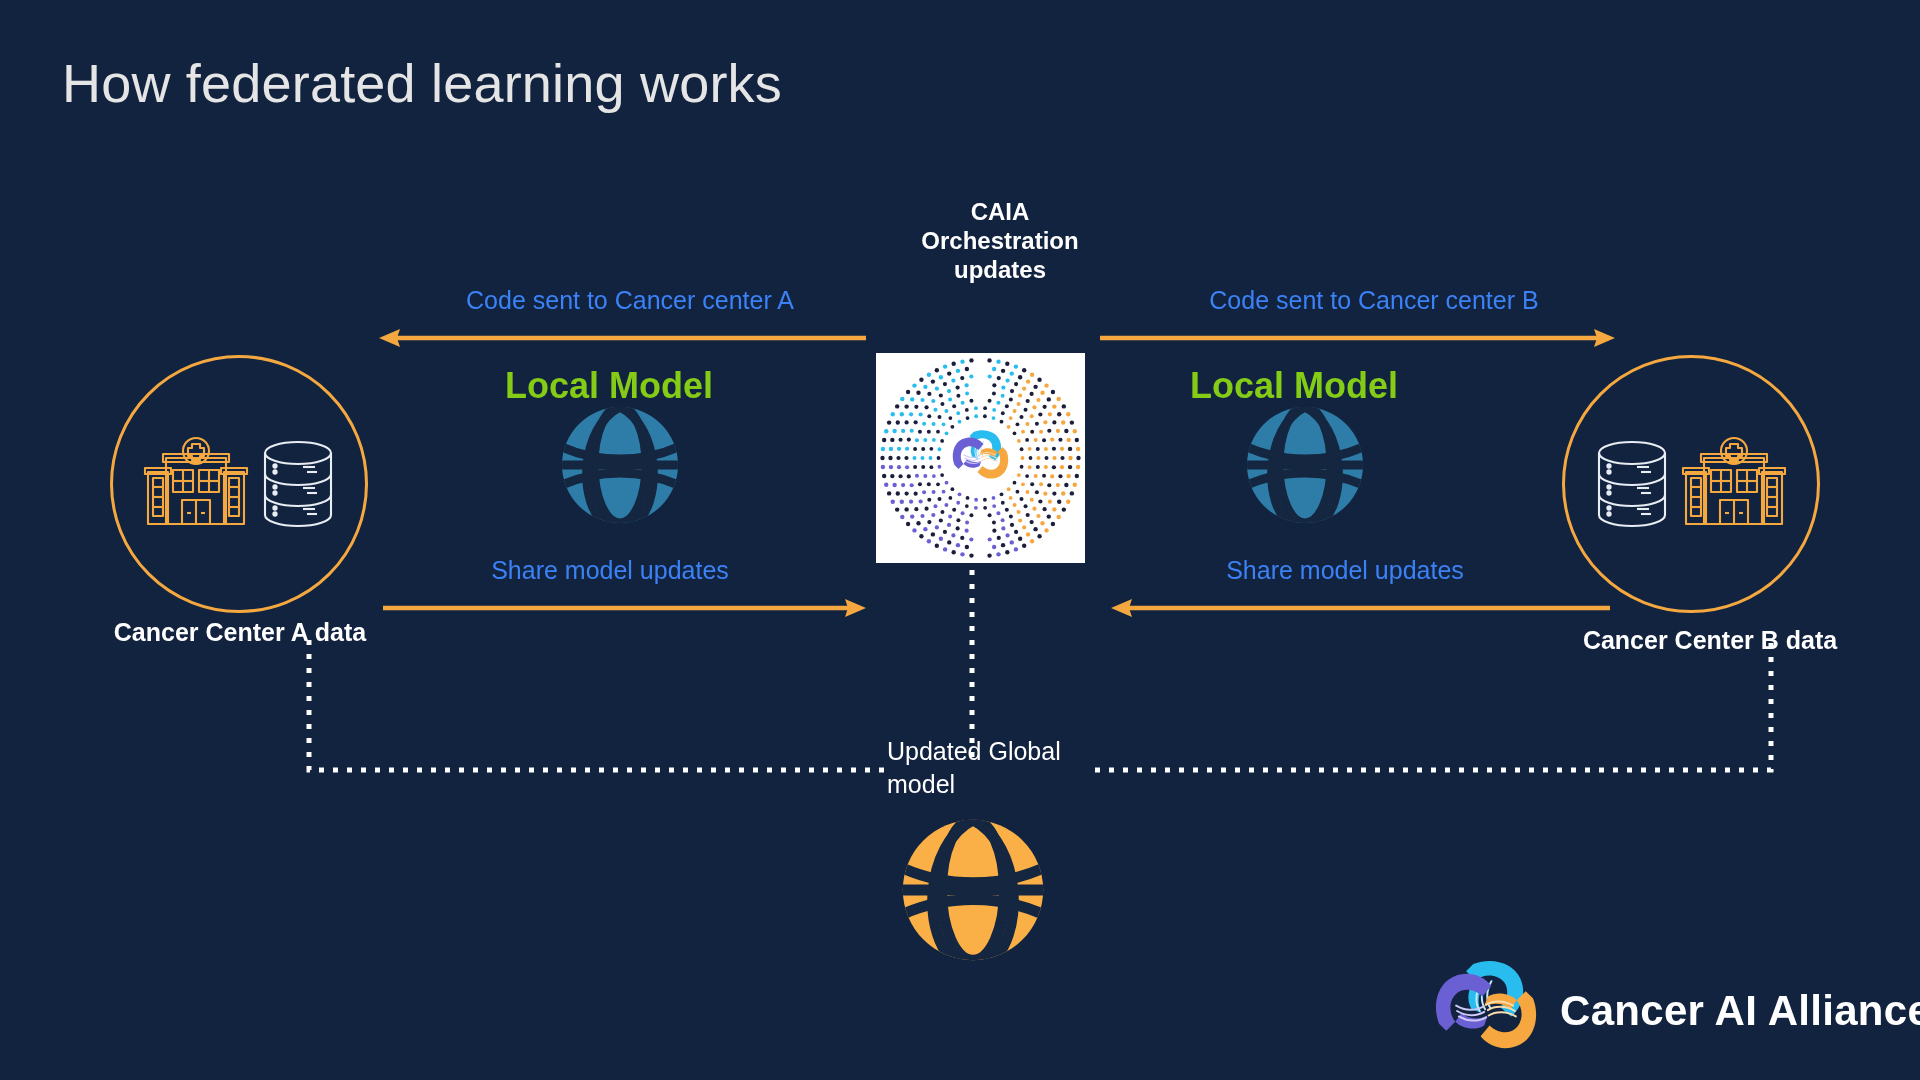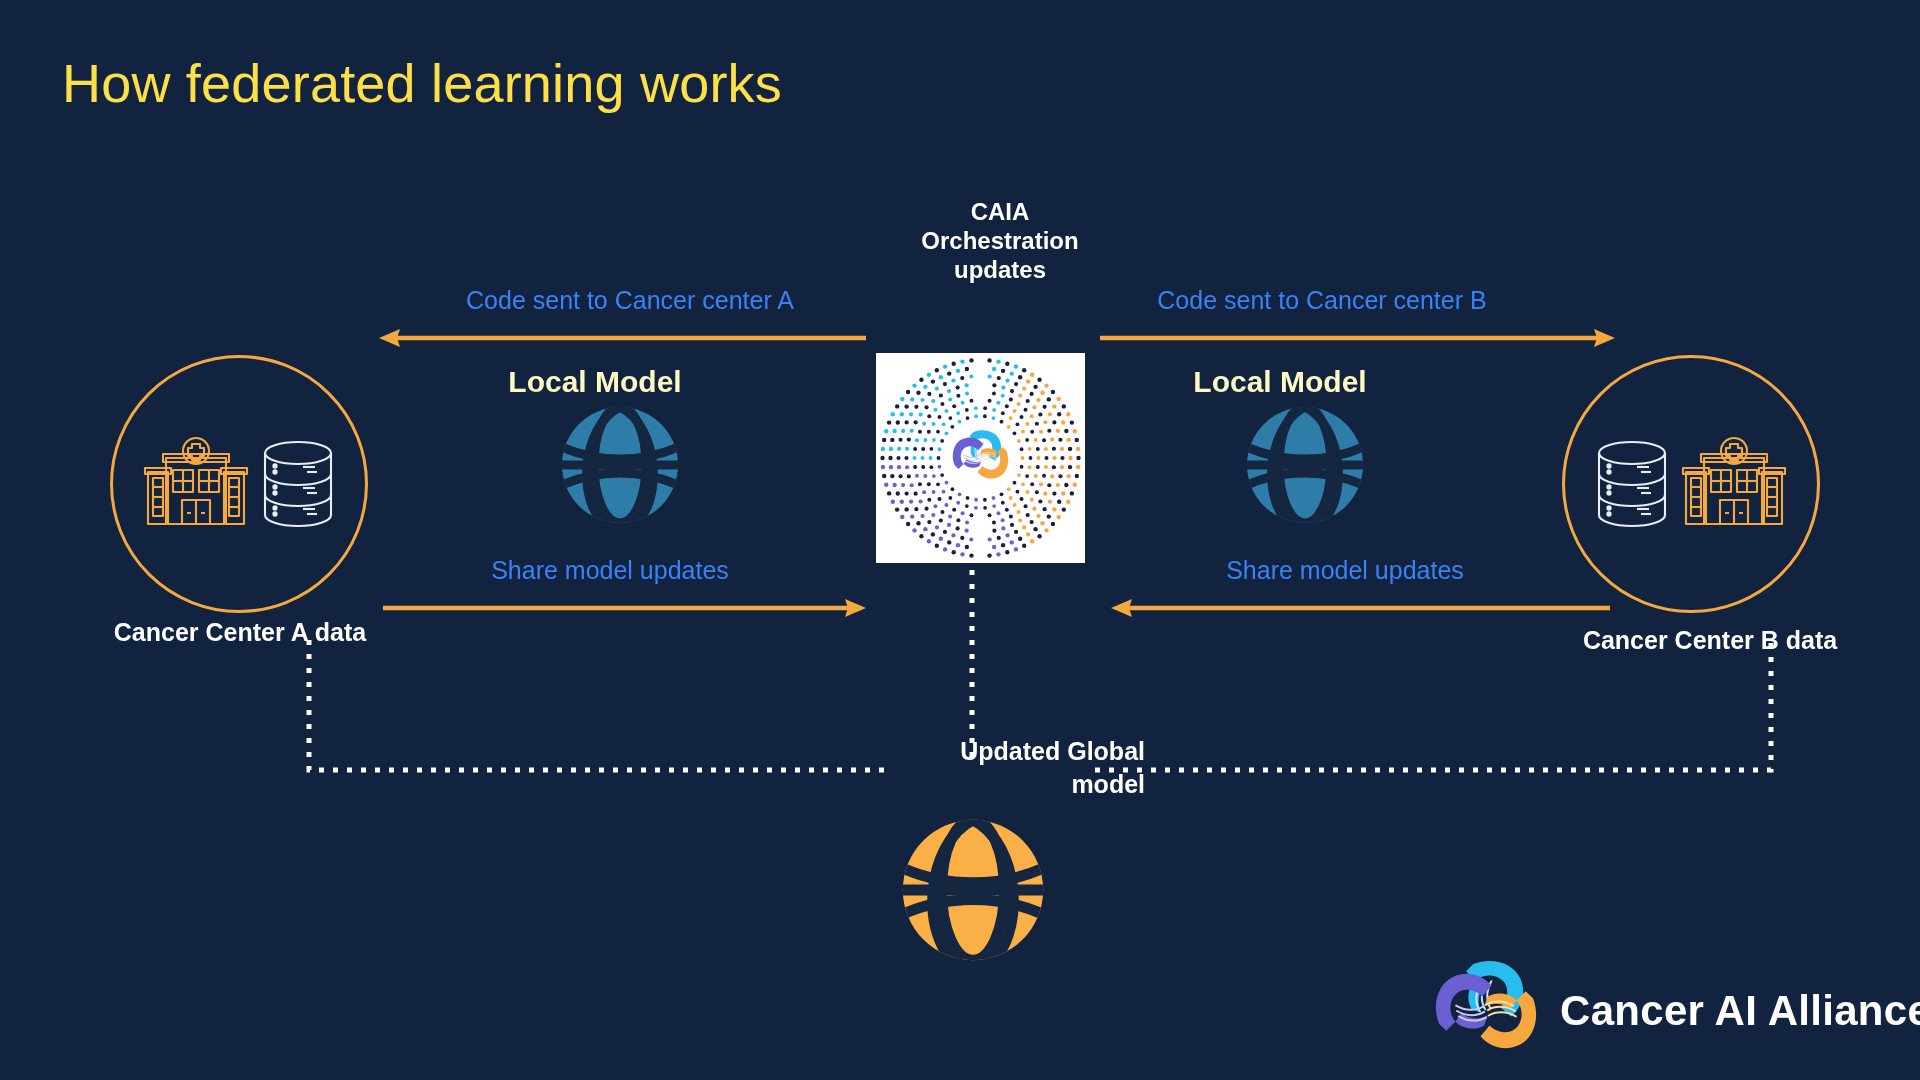--- a/index.html
+++ b/index.html
@@ -22,21 +22,21 @@
     background: #12233f;
   }
   .abs { position: absolute; }
 
   
   #page-title {
     left: 62px;
     top: 52px;
     font-size: 54px;
     font-weight: 400;
-    color: #fde047;
+    color: #e5e5e5;
     letter-spacing: 0.2px;
     white-space: nowrap;
   }
   .label-bold {
     font-size: 25px;
     color: #ffffff;
     font-weight: bold;
     white-space: nowrap;
     text-align: center;
   }
@@ -82,65 +82,65 @@
     display: flex;
     align-items: center;
     gap: 8px;
   }
 
   
   #label-center-a { left: 105px; top: 618px; width: 270px; }
   #label-center-b { left: 1570px; top: 618px; width: 280px; margin-top: 8px; }
 
   
-  .local-model-title { font-size: 30px; font-weight: bold; color: #fef9c3; text-align: center; white-space: nowrap; }
+  .local-model-title { font-size: 36px; font-weight: bold; color: #84cc16; text-align: center; white-space: nowrap; }
   #local-model-a-title { left: 505px; top: 365px; width: 180px; }
   #local-model-b-title { left: 1190px; top: 365px; width: 180px; }
   #globe-a { left: 558px; top: 403px; }
   #globe-b { left: 1243px; top: 403px; }
 
   
   .arrow-label {
     font-size: 25px;
     color: #3b82f6;
     white-space: nowrap;
     text-align: center;
   }
   .arrow-svg { display: block; }
 
   
   #arrow-code-a-label { left: 360px; top: 286px; width: 540px; }
   #arrow-code-a { left: 378px; top: 325px; }
 
   
-  #arrow-code-b-label { left: 1052px; top: 286px; width: 540px; }
+  #arrow-code-b-label { left: 1104px; top: 286px; width: 540px; }
   #arrow-code-b { left: 1100px; top: 325px; }
 
   
   #arrow-share-a-label { left: 340px; top: 556px; width: 540px; }
   #arrow-share-a { left: 383px; top: 595px; }
 
   
   #arrow-share-b-label { left: 1075px; top: 556px; width: 540px; }
   #arrow-share-b { left: 1110px; top: 595px; }
 
   
   #dotted-vertical { left: 968px; top: 570px; }
   #dotted-left { left: 305px; top: 640px; }
   #dotted-right { left: 1095px; top: 640px; }
 
   
   #updated-global-label {
-    left: 855px;
+    left: 887px;
     top: 735px;
     width: 290px;
     font-size: 25px;
-    font-weight: bold;
+    font-weight: normal;
     color: #ffffff;
-    text-align: right;
+    text-align: left;
     line-height: 1.3;
   }
   #globe-global { left: 898px; top: 815px; }
 
   
   #brand {
     left: 1430px;
     top: 955px;
     display: flex;
     align-items: center;

